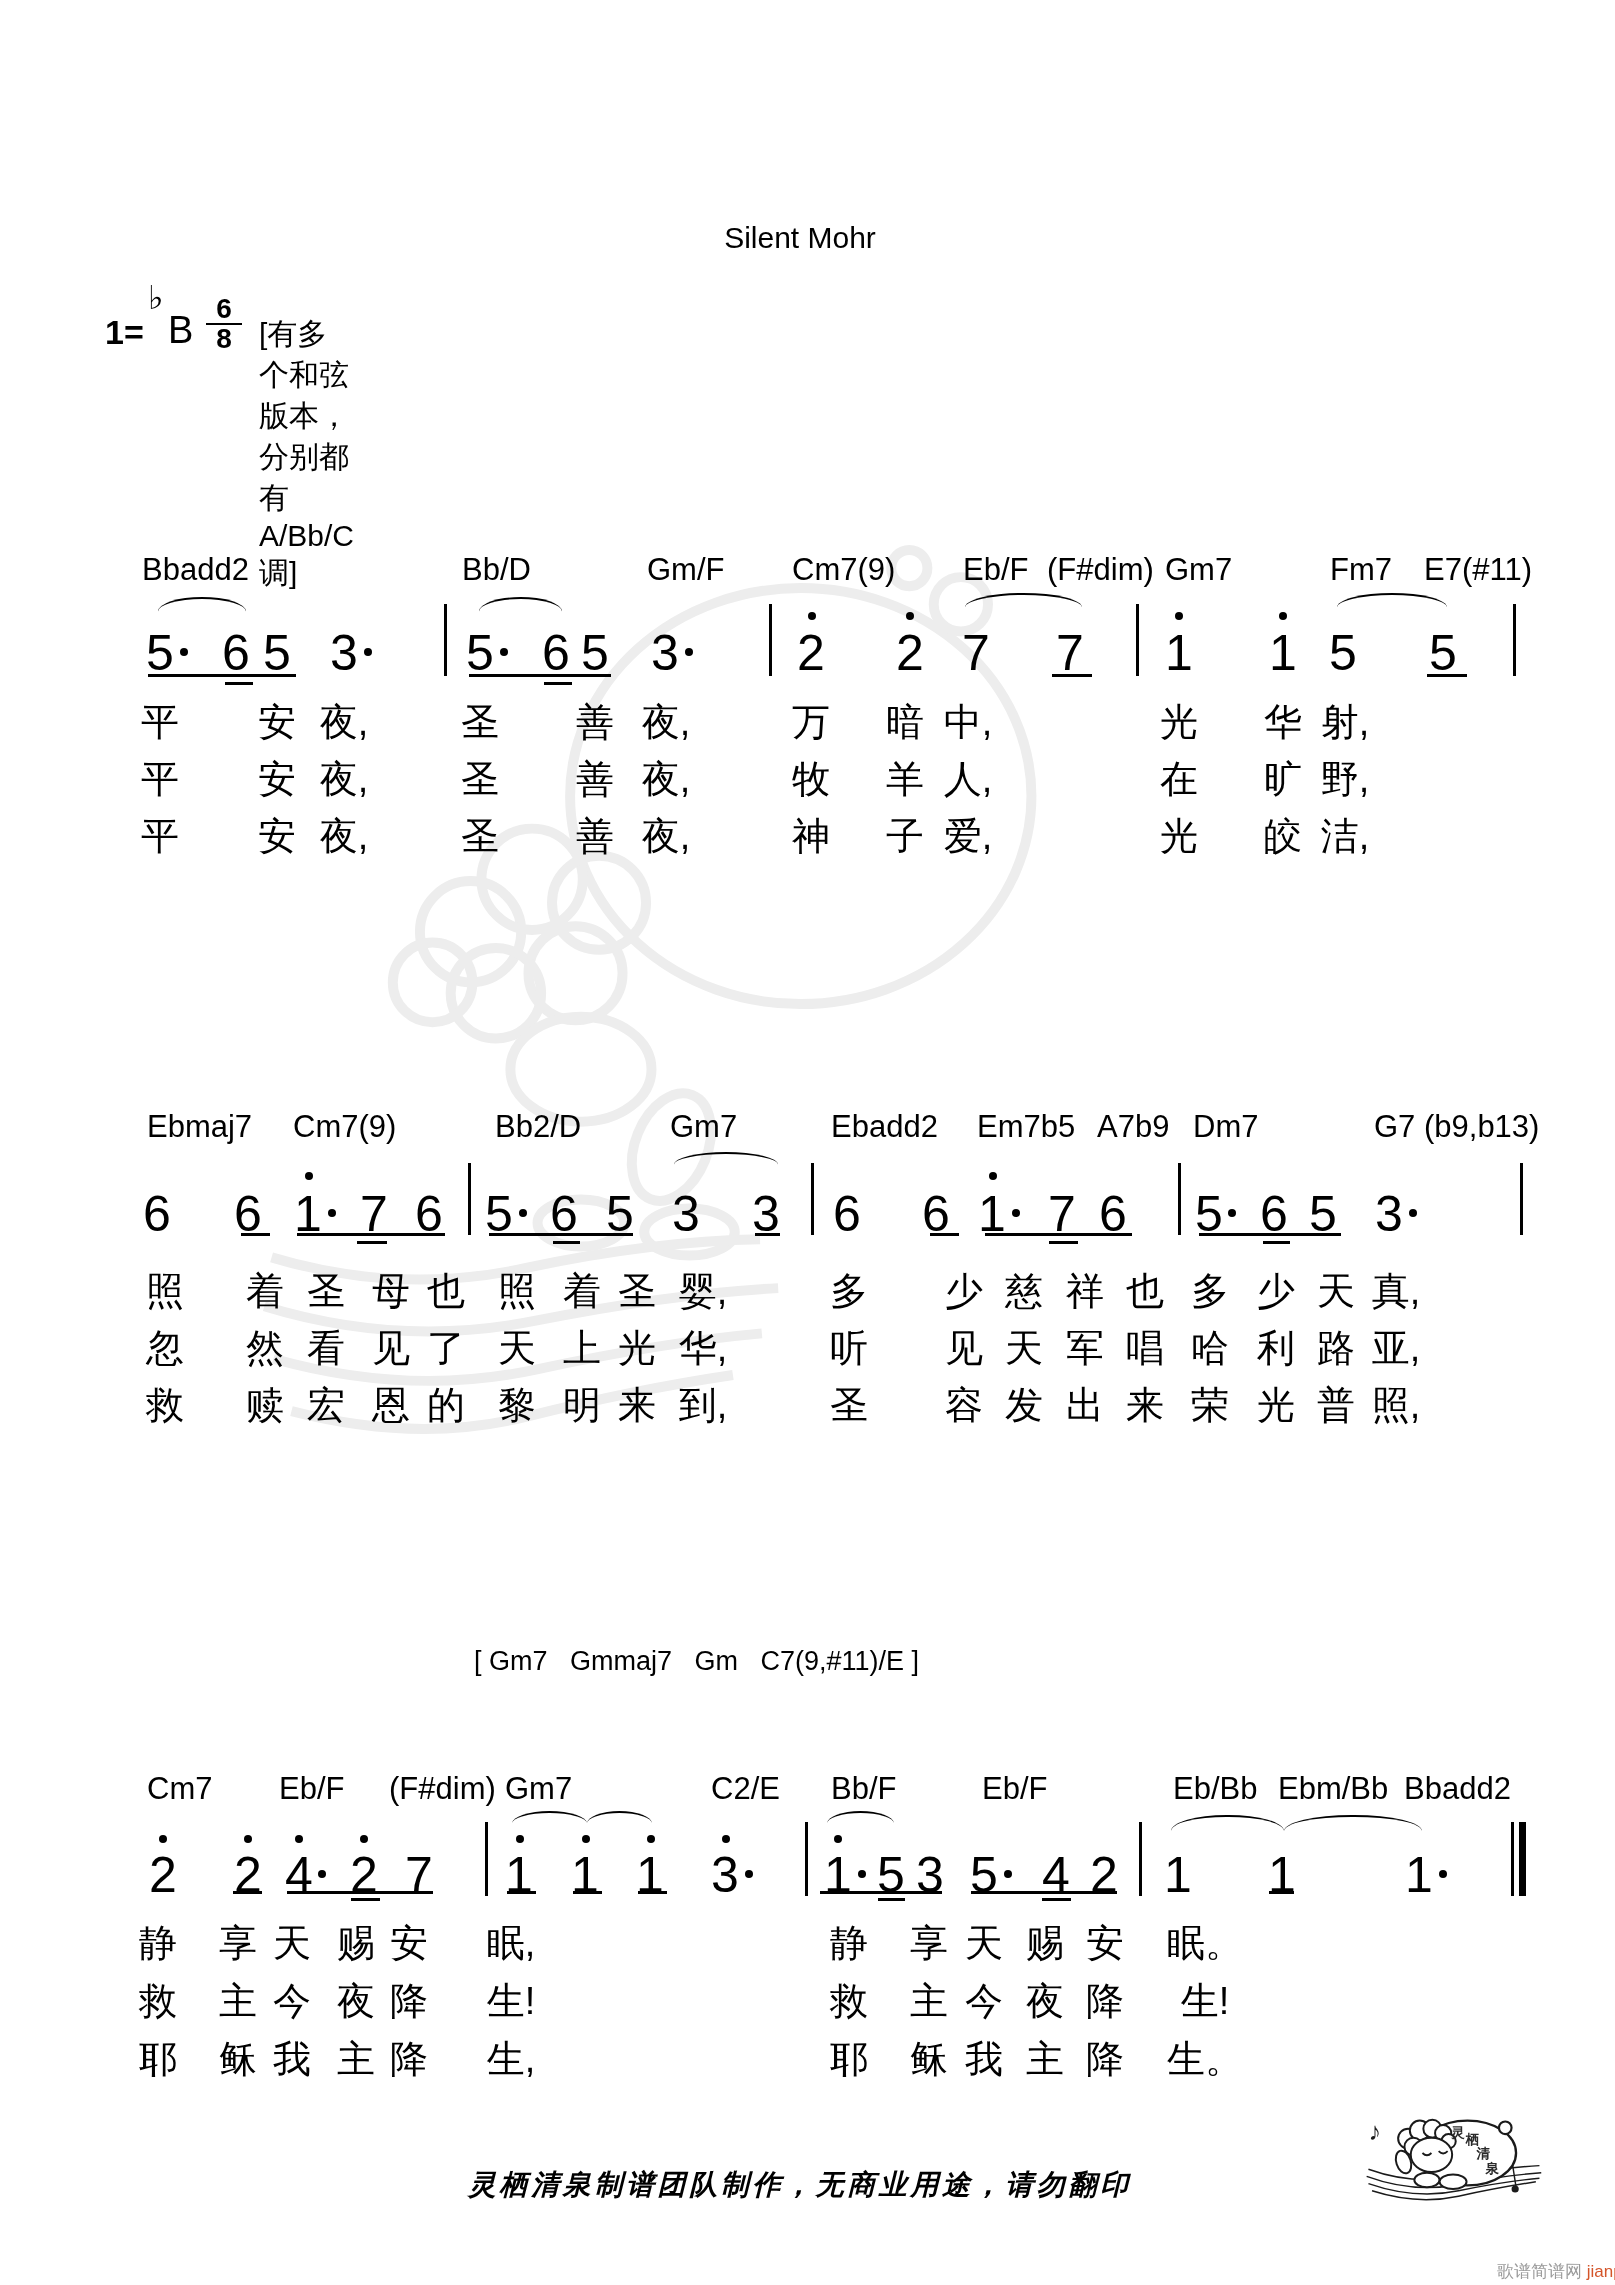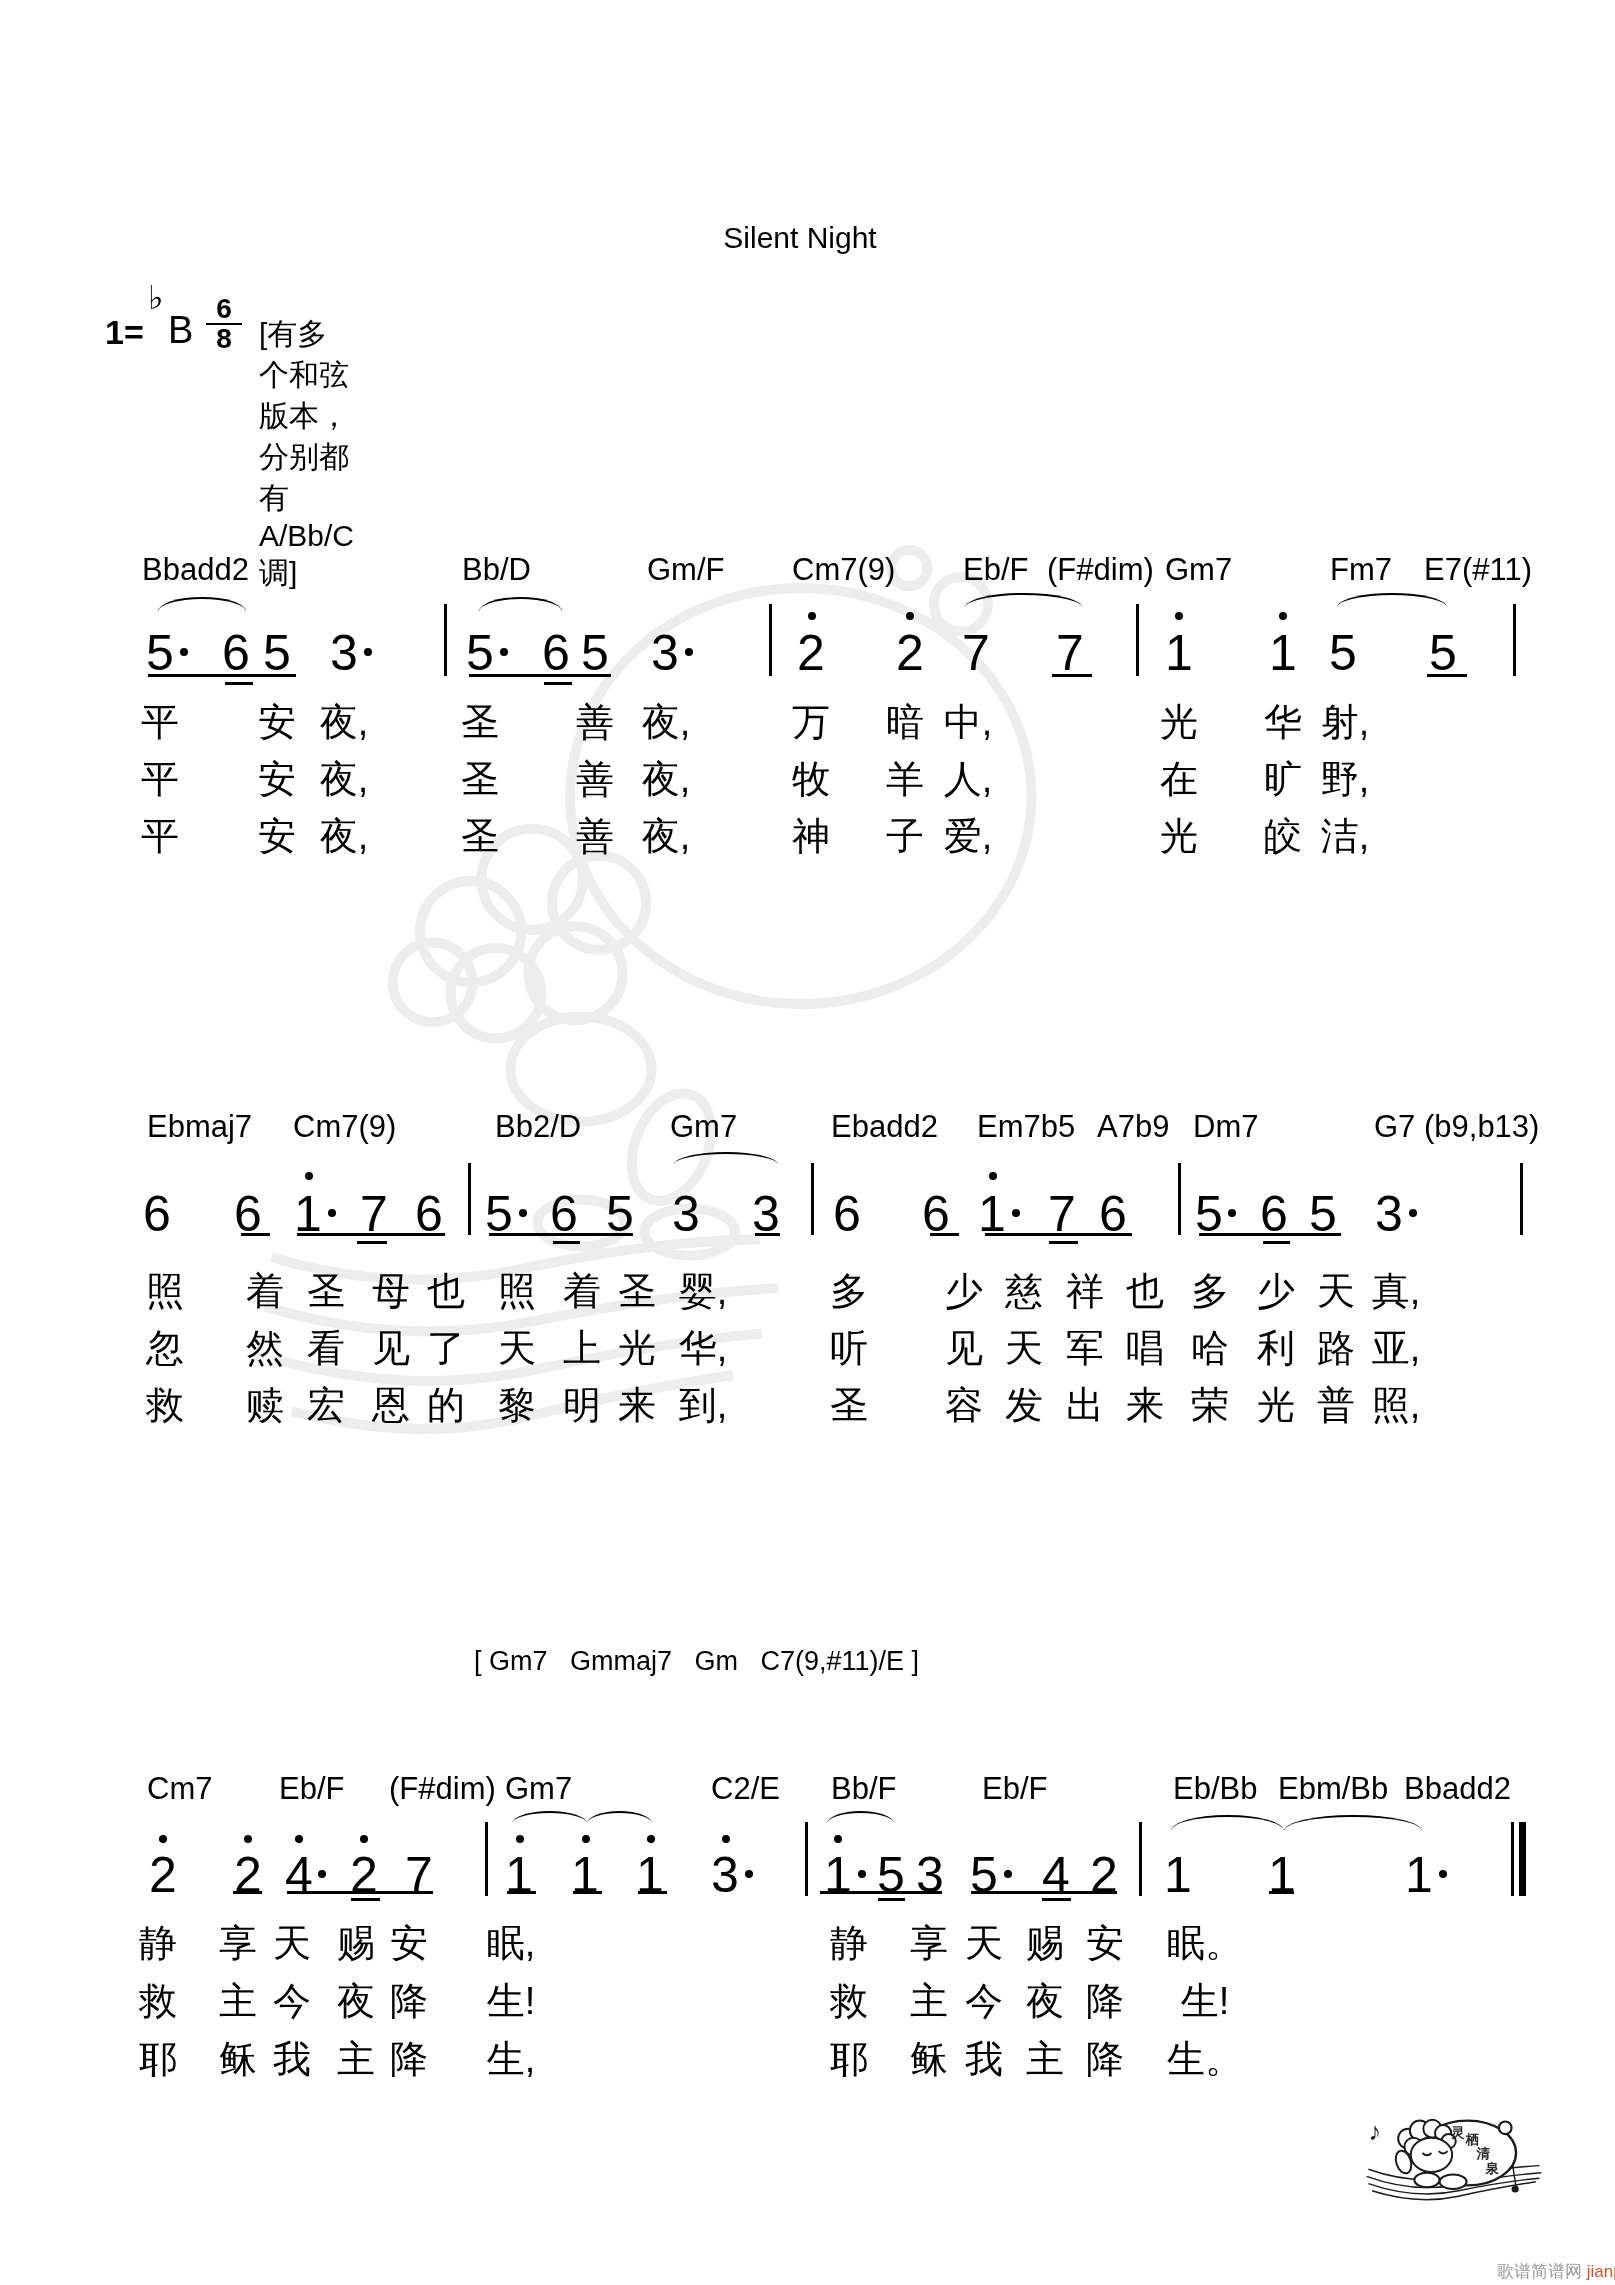--- a/index.html
+++ b/index.html
@@ -62,21 +62,21 @@
       <ellipse cx="762" cy="1362" rx="50" ry="26"></ellipse>
       <path d="M300,1390 q140,42 280,12 t260,-32"></path>
       <path d="M292,1444 q150,46 300,16 t268,-36"></path>
       <path d="M302,1502 q150,42 290,12 t250,-40"></path>
       <path d="M322,1560 q140,36 260,6 t228,-46"></path>
     </g>
   </svg>
 
   <div class="content">
 
-    <div class="subtitle">Silent Night</div>
+    <div class="subtitle">Silent Mohr</div>
     <div class="key-line">
       <span class="k1">1=</span>
       <span class="kflat">♭</span>
       <span class="kletter">B</span>
       <span class="kmeter">
         <span class="mtop" style="display:block">6</span>
         <span style="display:block">8</span>
       </span>
       <span class="knote">[有多个和弦版本，分别都有A/Bb/C调]</span>
     </div>
@@ -370,20 +370,21 @@
         <div class="lyr" style="left: 849px; top: 2034px;">耶</div>
         <div class="lyr" style="left: 929px; top: 2034px;">稣</div>
         <div class="lyr" style="left: 984px; top: 2034px;">我</div>
         <div class="lyr" style="left: 1045px; top: 2034px;">主</div>
         <div class="lyr" style="left: 1105px; top: 2034px;">降</div>
         <div class="lyr" style="left: 1205px; top: 2034px;">生。</div>
       </div>
 
     <div class="interlude">[ Gm7   Gmmaj7   Gm   C7(9,#11)/E ]</div>
 
+    <div class="footer">灵栖清泉制谱团队制作，无商业用途，请勿翻印</div>
 
     <svg class="logo" width="185" height="90" viewBox="0 0 205 100">
       <g fill="none" stroke="#1a1a1a" stroke-width="1.6">
         <path d="M8,58 q50,18 100,8 t90,-12"></path>
         <path d="M6,66 q52,19 102,9 t92,-13"></path>
         <path d="M8,74 q52,18 100,8 t90,-14"></path>
         <path d="M12,82 q50,16 96,6 t86,-16"></path>
         <path d="M168,52 l4,26"></path>
       </g>
       <ellipse cx="118" cy="40" rx="54" ry="36" fill="#fff" stroke="#1a1a1a" stroke-width="2.6"></ellipse>

